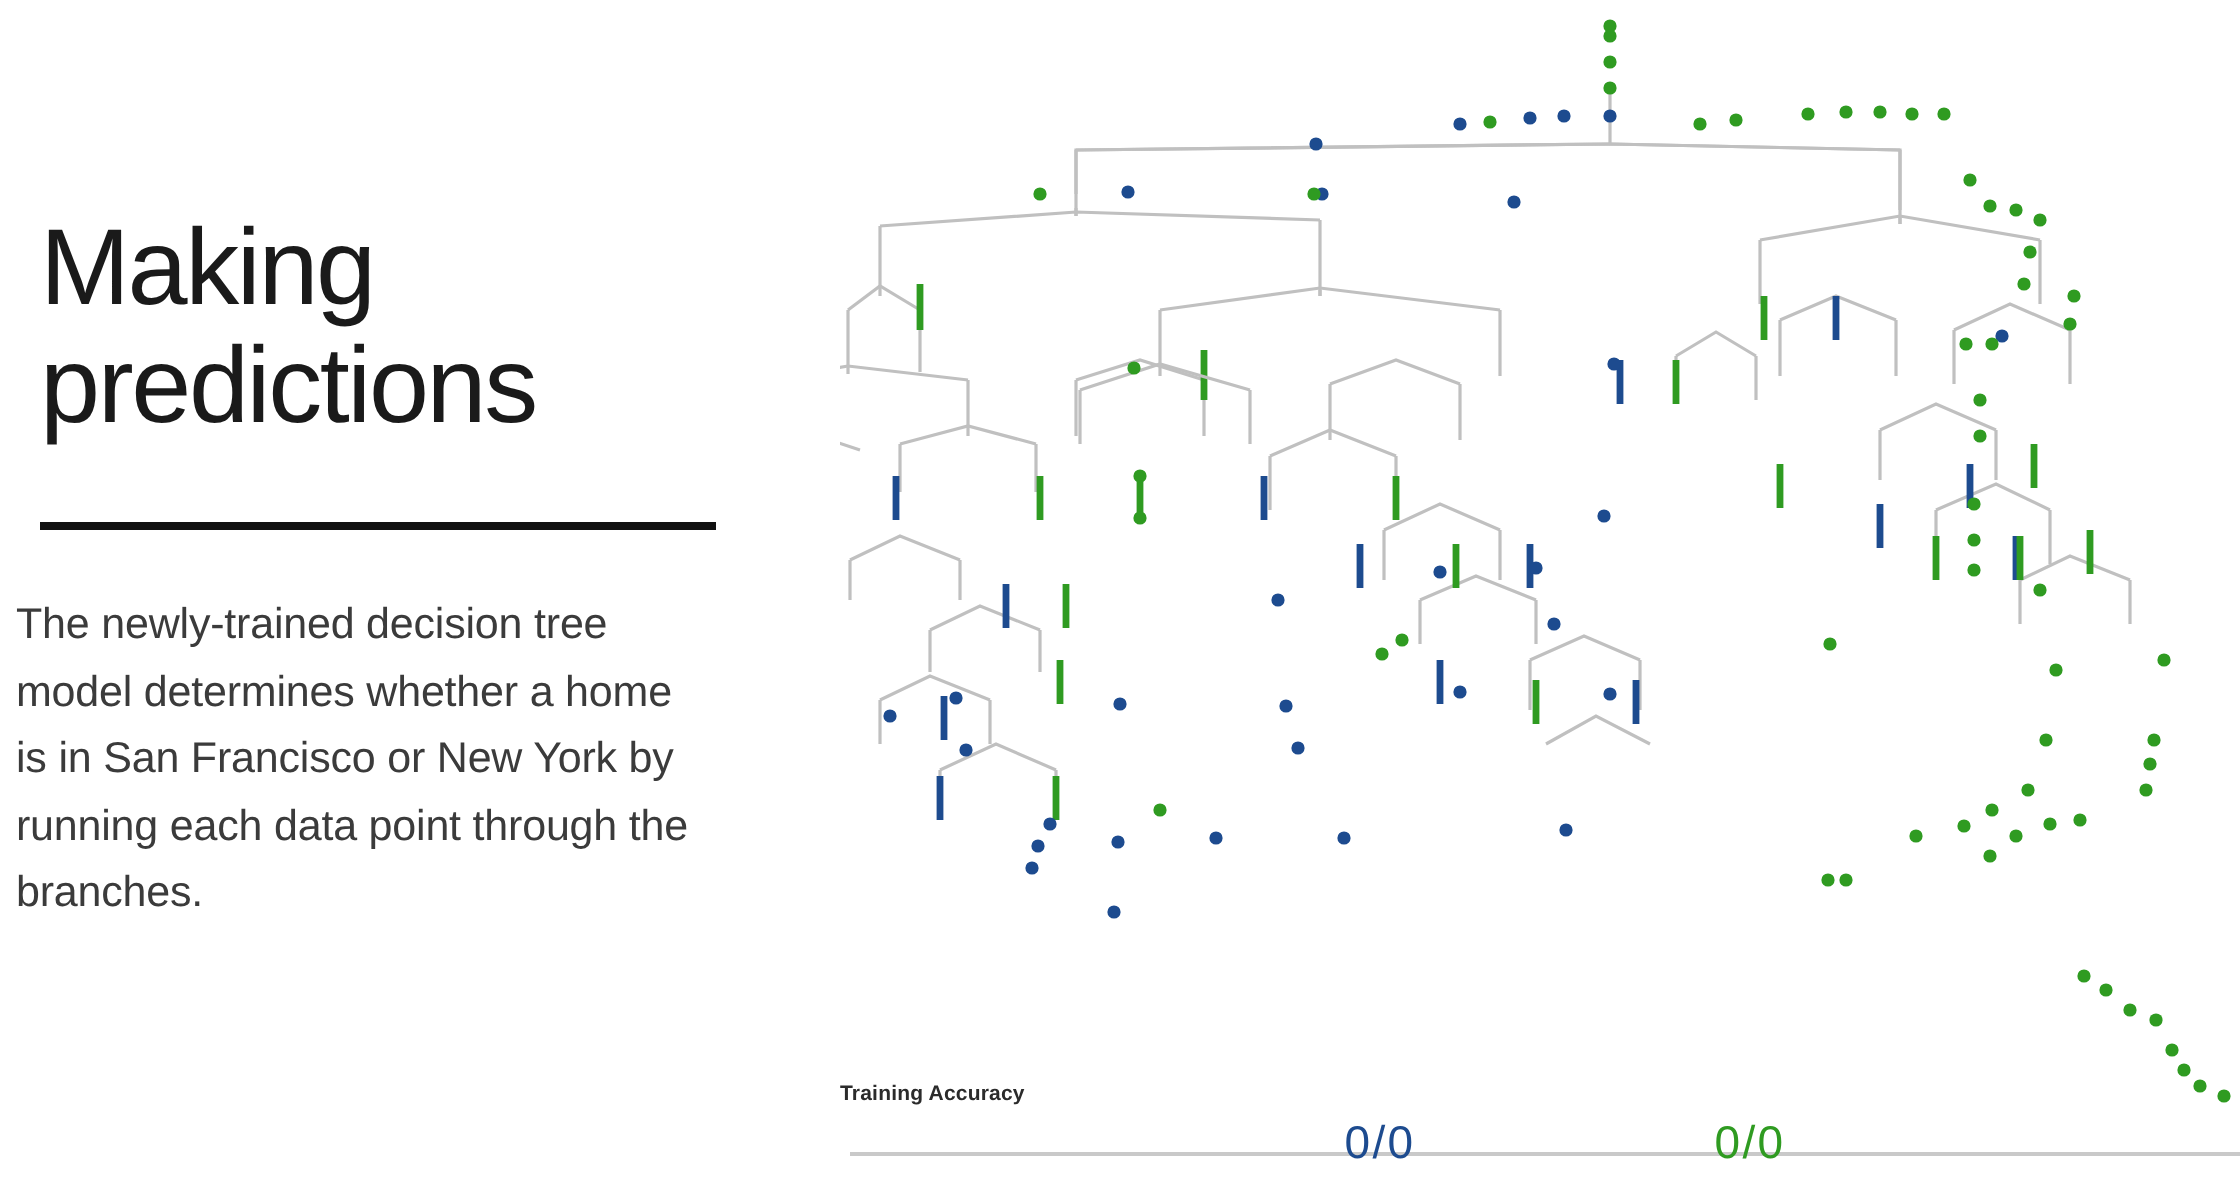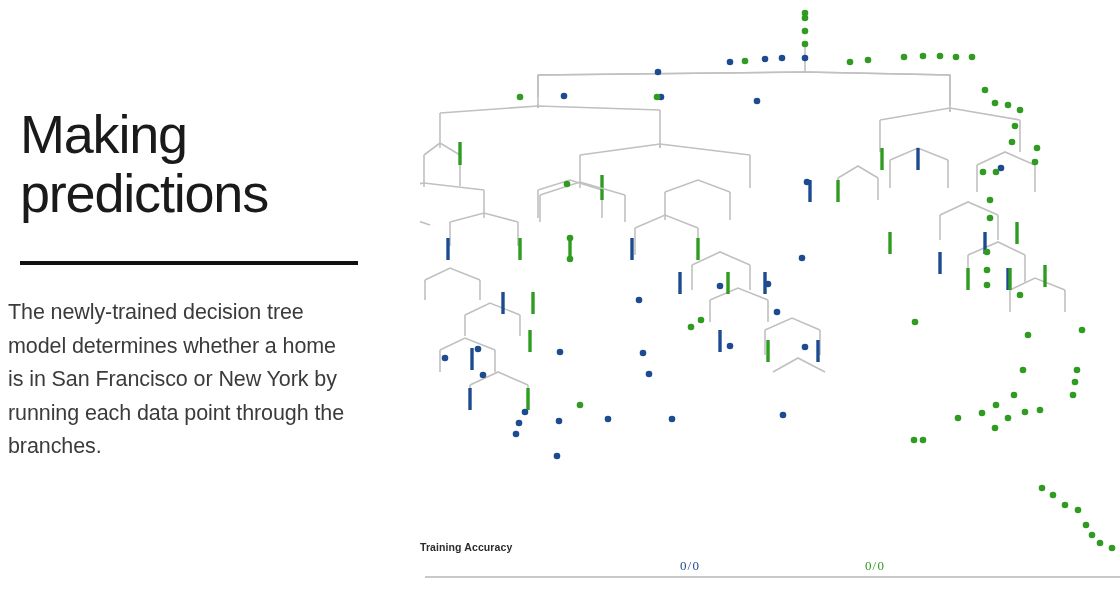--- a/index.html
+++ b/index.html
@@ -90,22 +90,22 @@
     width: 700px;
     font-family: "Liberation Sans", sans-serif;
     font-size: 10.5px;
     font-weight: 700;
     color: #2b2b2b;
     letter-spacing: 0.1px;
   }
   .acc-val {
     position: absolute;
     top: 558px;
-    font-family: Liberation Serif, serif;
-    font-size: 13px;
+    font-family: Liberation Sans, sans-serif;
+    font-size: 23px;
     font-weight: 400;
     letter-spacing: 1.2px;
   }
   .acc-val.sf  { left: 230px; width: 80px; text-align: center; }
   .acc-val.ny  { left: 415px; width: 80px; text-align: center; }
 </style>
 </head>
 <body>
 
 <div id="root">

